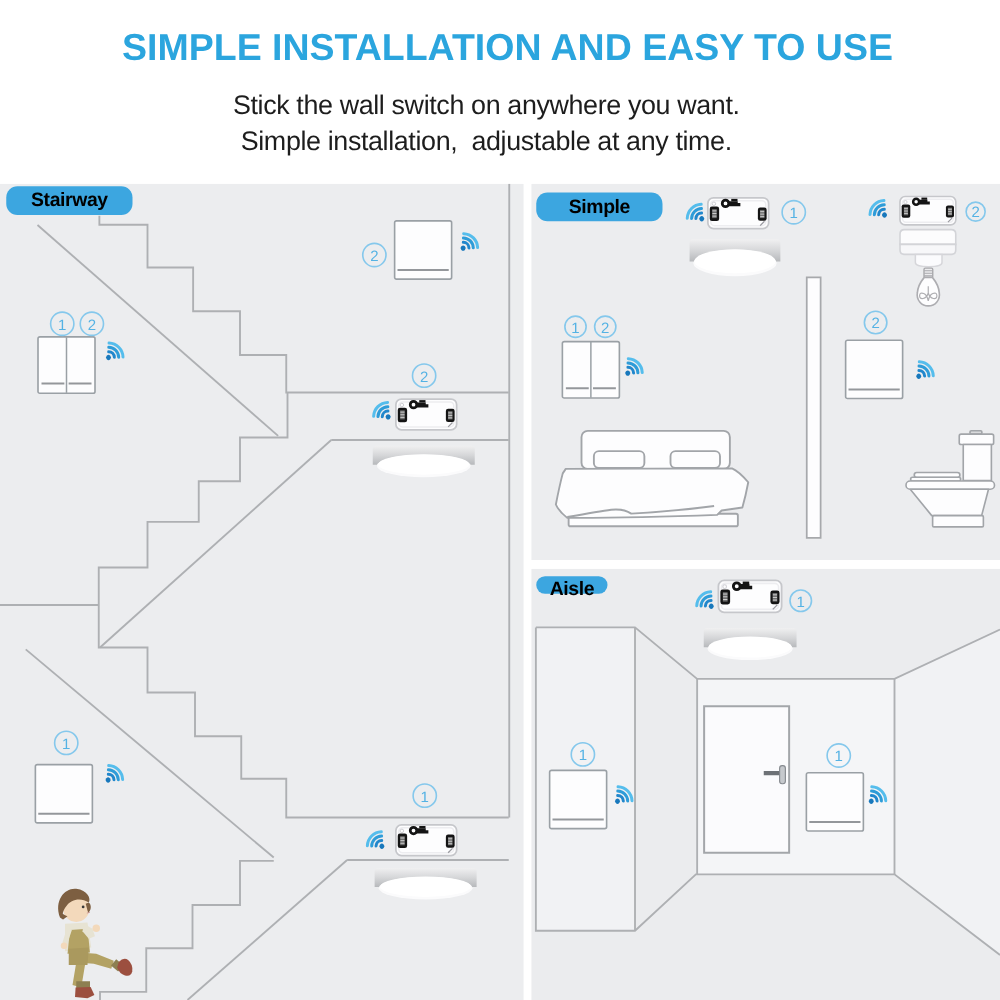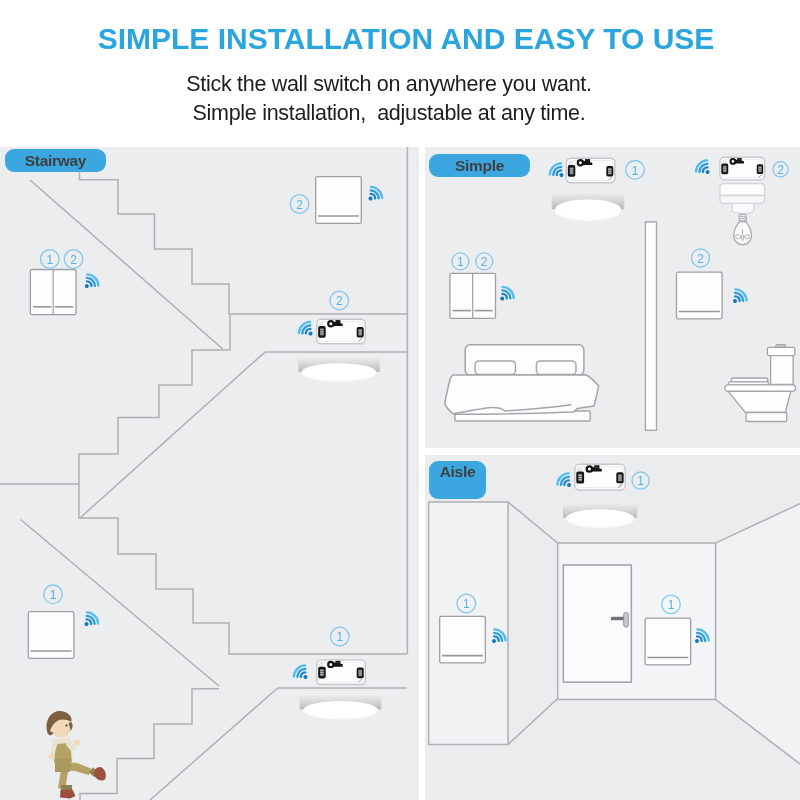--- a/index.html
+++ b/index.html
@@ -1,18 +1,18 @@
 <!DOCTYPE html>
 <html><head><meta charset="utf-8"><style>
 html,body{margin:0;padding:0}
 body{width:800px;height:800px;position:relative;background:#fff;font-family:"Liberation Sans",sans-serif;overflow:hidden}
 .abs{position:absolute}
 .title{position:absolute;left:6px;top:21.5px;width:800px;text-align:center;font-size:30px;font-weight:bold;color:#2ba5de;line-height:34px}
 .sub{position:absolute;left:-11px;width:800px;text-align:center;font-size:21.5px;color:#1d1d1d;line-height:22px;letter-spacing:-0.3px}
-.label{position:absolute;background:#3ca6e0;color:#404040;font-weight:bold;text-align:center;border-radius:9px;font-size:15.5px;letter-spacing:-0.3px}
+.label{position:absolute;background:#3ca6e0;color:#000000;font-weight:bold;text-align:center;border-radius:9px;font-size:15.5px;letter-spacing:-0.3px}
 .nc{fill:none;stroke:#85c8ec;stroke-width:1.3}
 .nt{fill:#54b2e4;font-size:12px;text-anchor:middle}
 .ln{fill:none;stroke:#aeb0b3;stroke-width:1.5;stroke-linejoin:miter}
 </style></head><body>
 <div class="title">SIMPLE INSTALLATION AND EASY TO USE</div>
 <div class="sub" style="top:73px">Stick the wall switch on anywhere you want.</div>
 <div class="sub" style="top:101.5px">Simple installation,&nbsp; adjustable at any time.</div>
 
 <svg class="abs" style="left:0;top:147px" width="419" height="653" viewBox="0 0 419 653">
 <defs>
@@ -192,13 +192,13 @@
     <text class="nt" x="41.3" y="153.3">1</text>
 <use href="#wf" transform="translate(69,186) rotate(45)"></use>
 <use href="#sw1" x="219.4" y="162.5"></use>
 <circle class="nc" cx="246" cy="149.4" r="9.3"></circle>
     <text class="nt" x="246" y="154.2">1</text>
 <use href="#wf" transform="translate(272,186) rotate(45)"></use>
 </svg>
 
 <div class="label" style="left:5px;top:149px;width:101px;height:23px;line-height:23px">Stairway</div>
 <div class="label" style="left:429px;top:154px;width:101px;height:23px;line-height:23px">Simple</div>
-<div class="label" style="left:429px;top:461px;width:57px;height:38px;line-height:22px;">Aisle</div>
+<div class="label" style="left:429px;top:461px;width:57px;height:14px;line-height:22px;">Aisle</div>
 
 </body></html>

